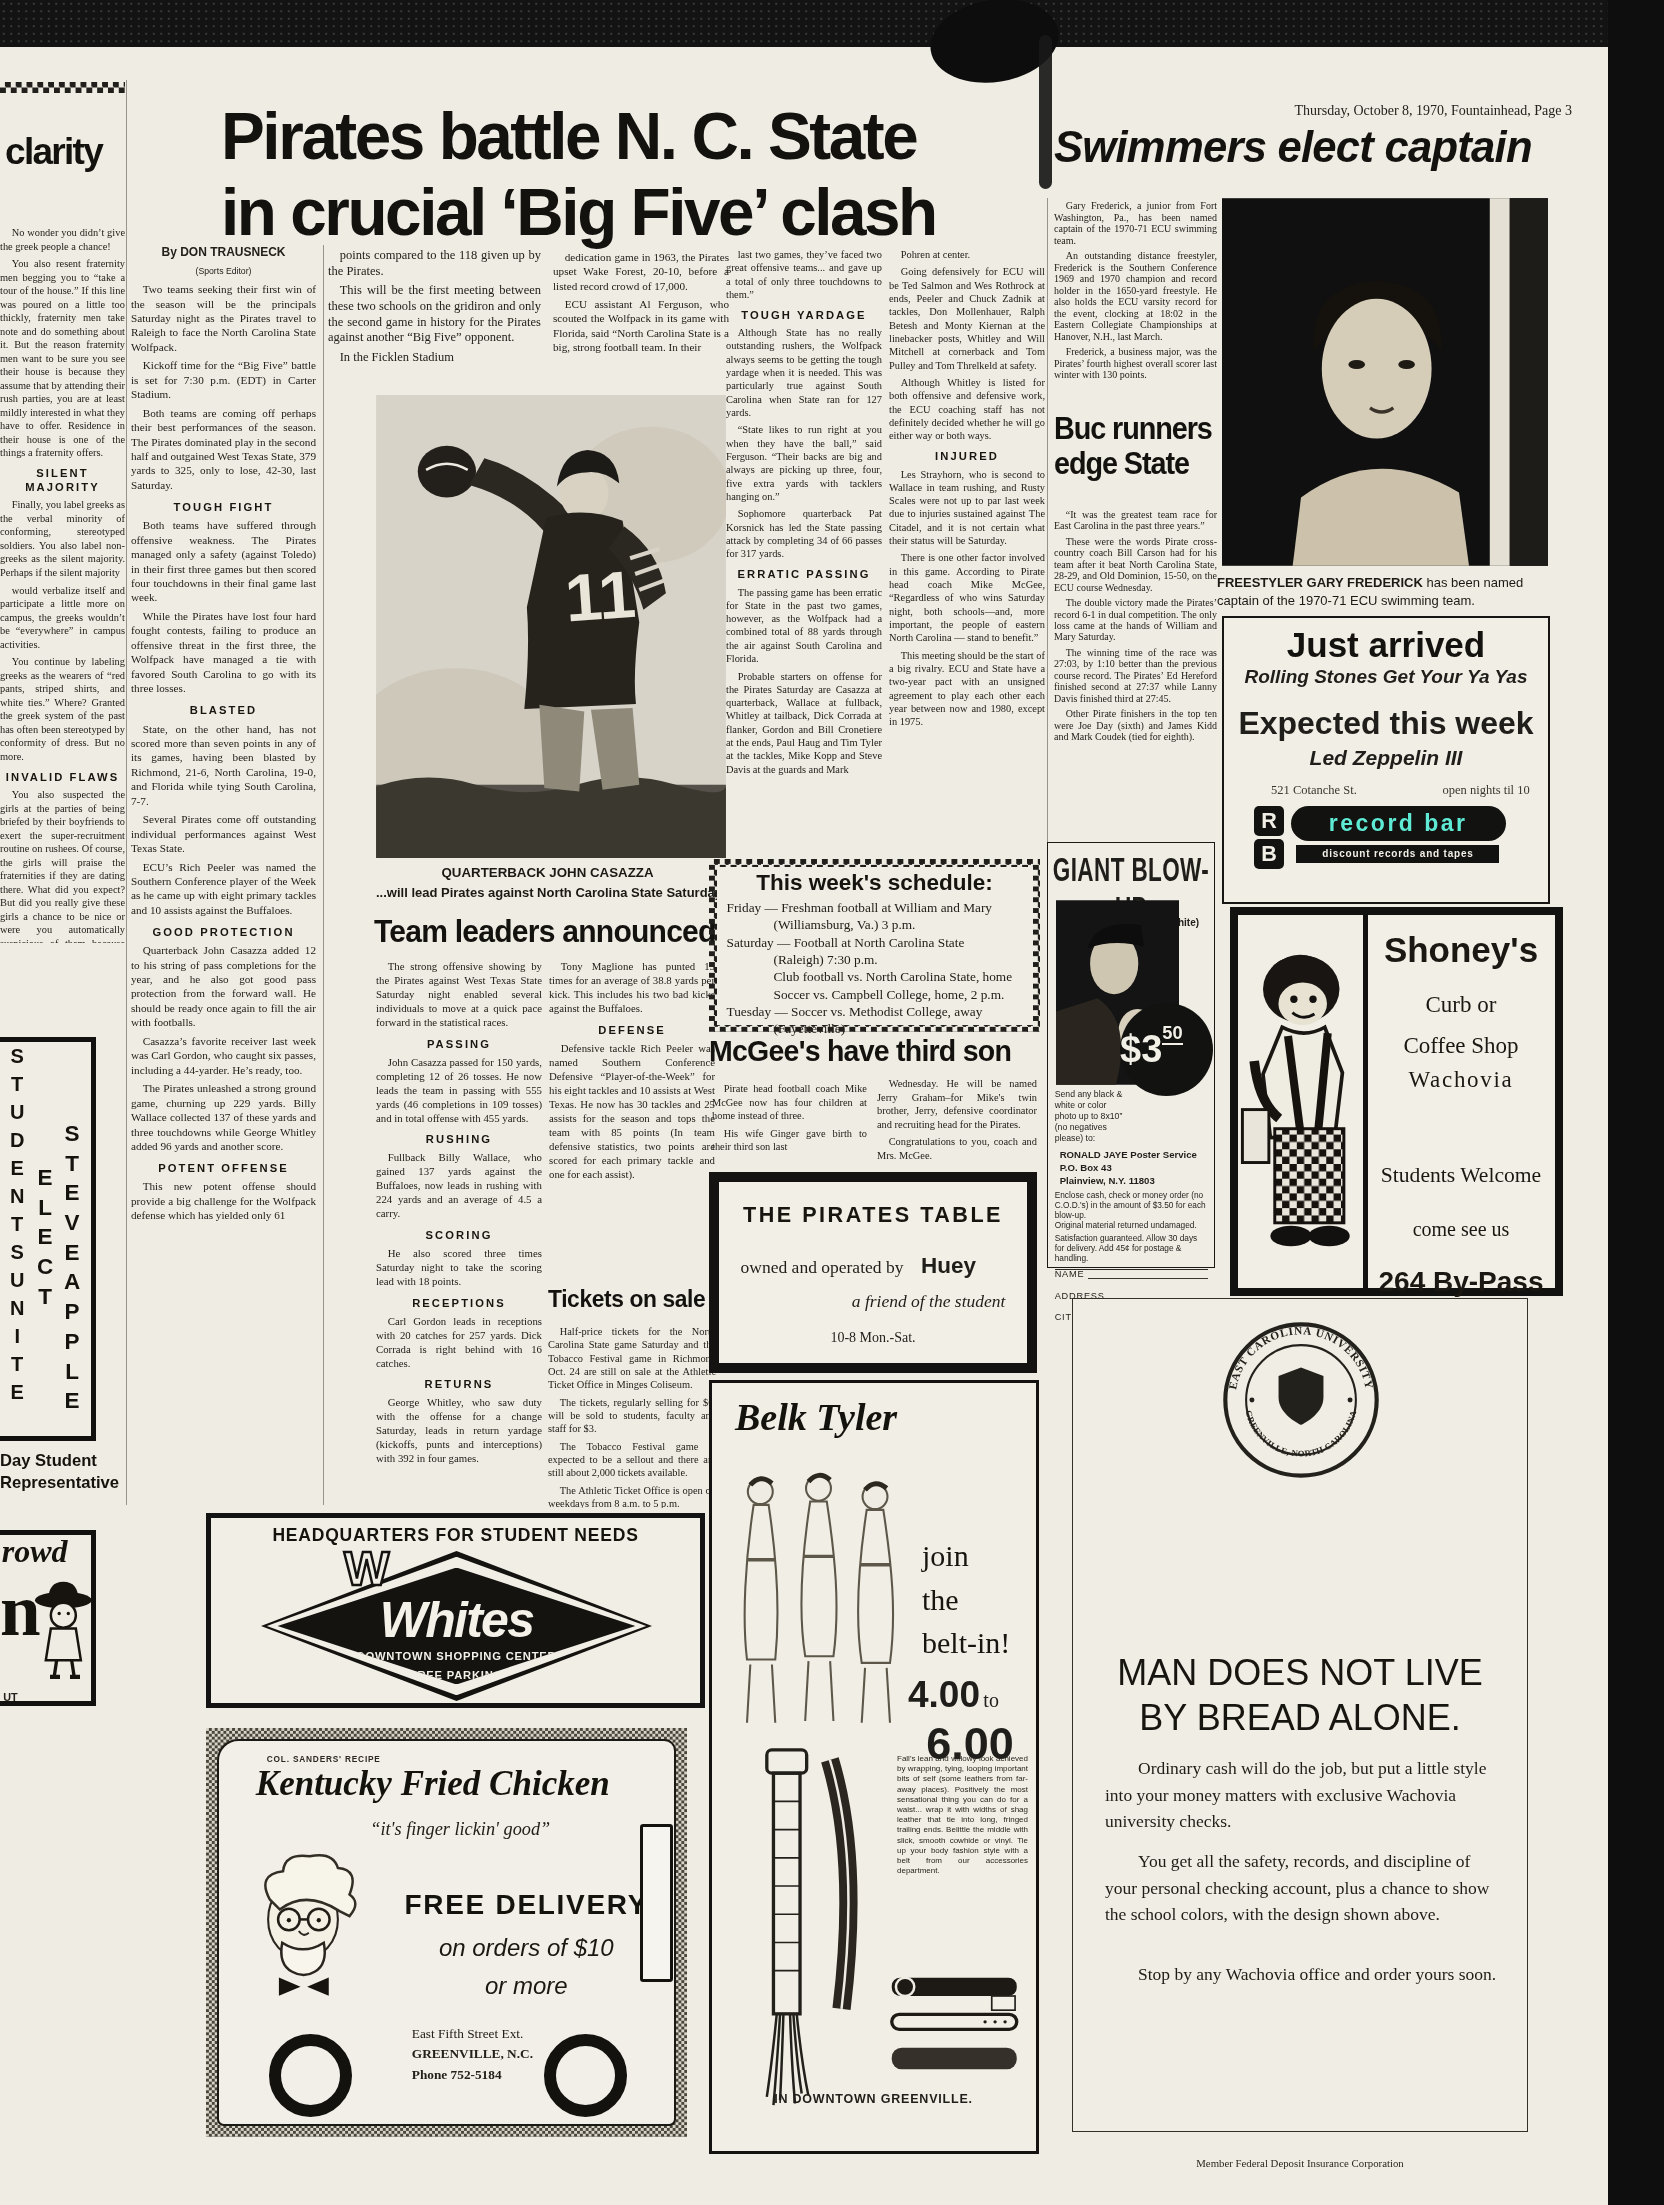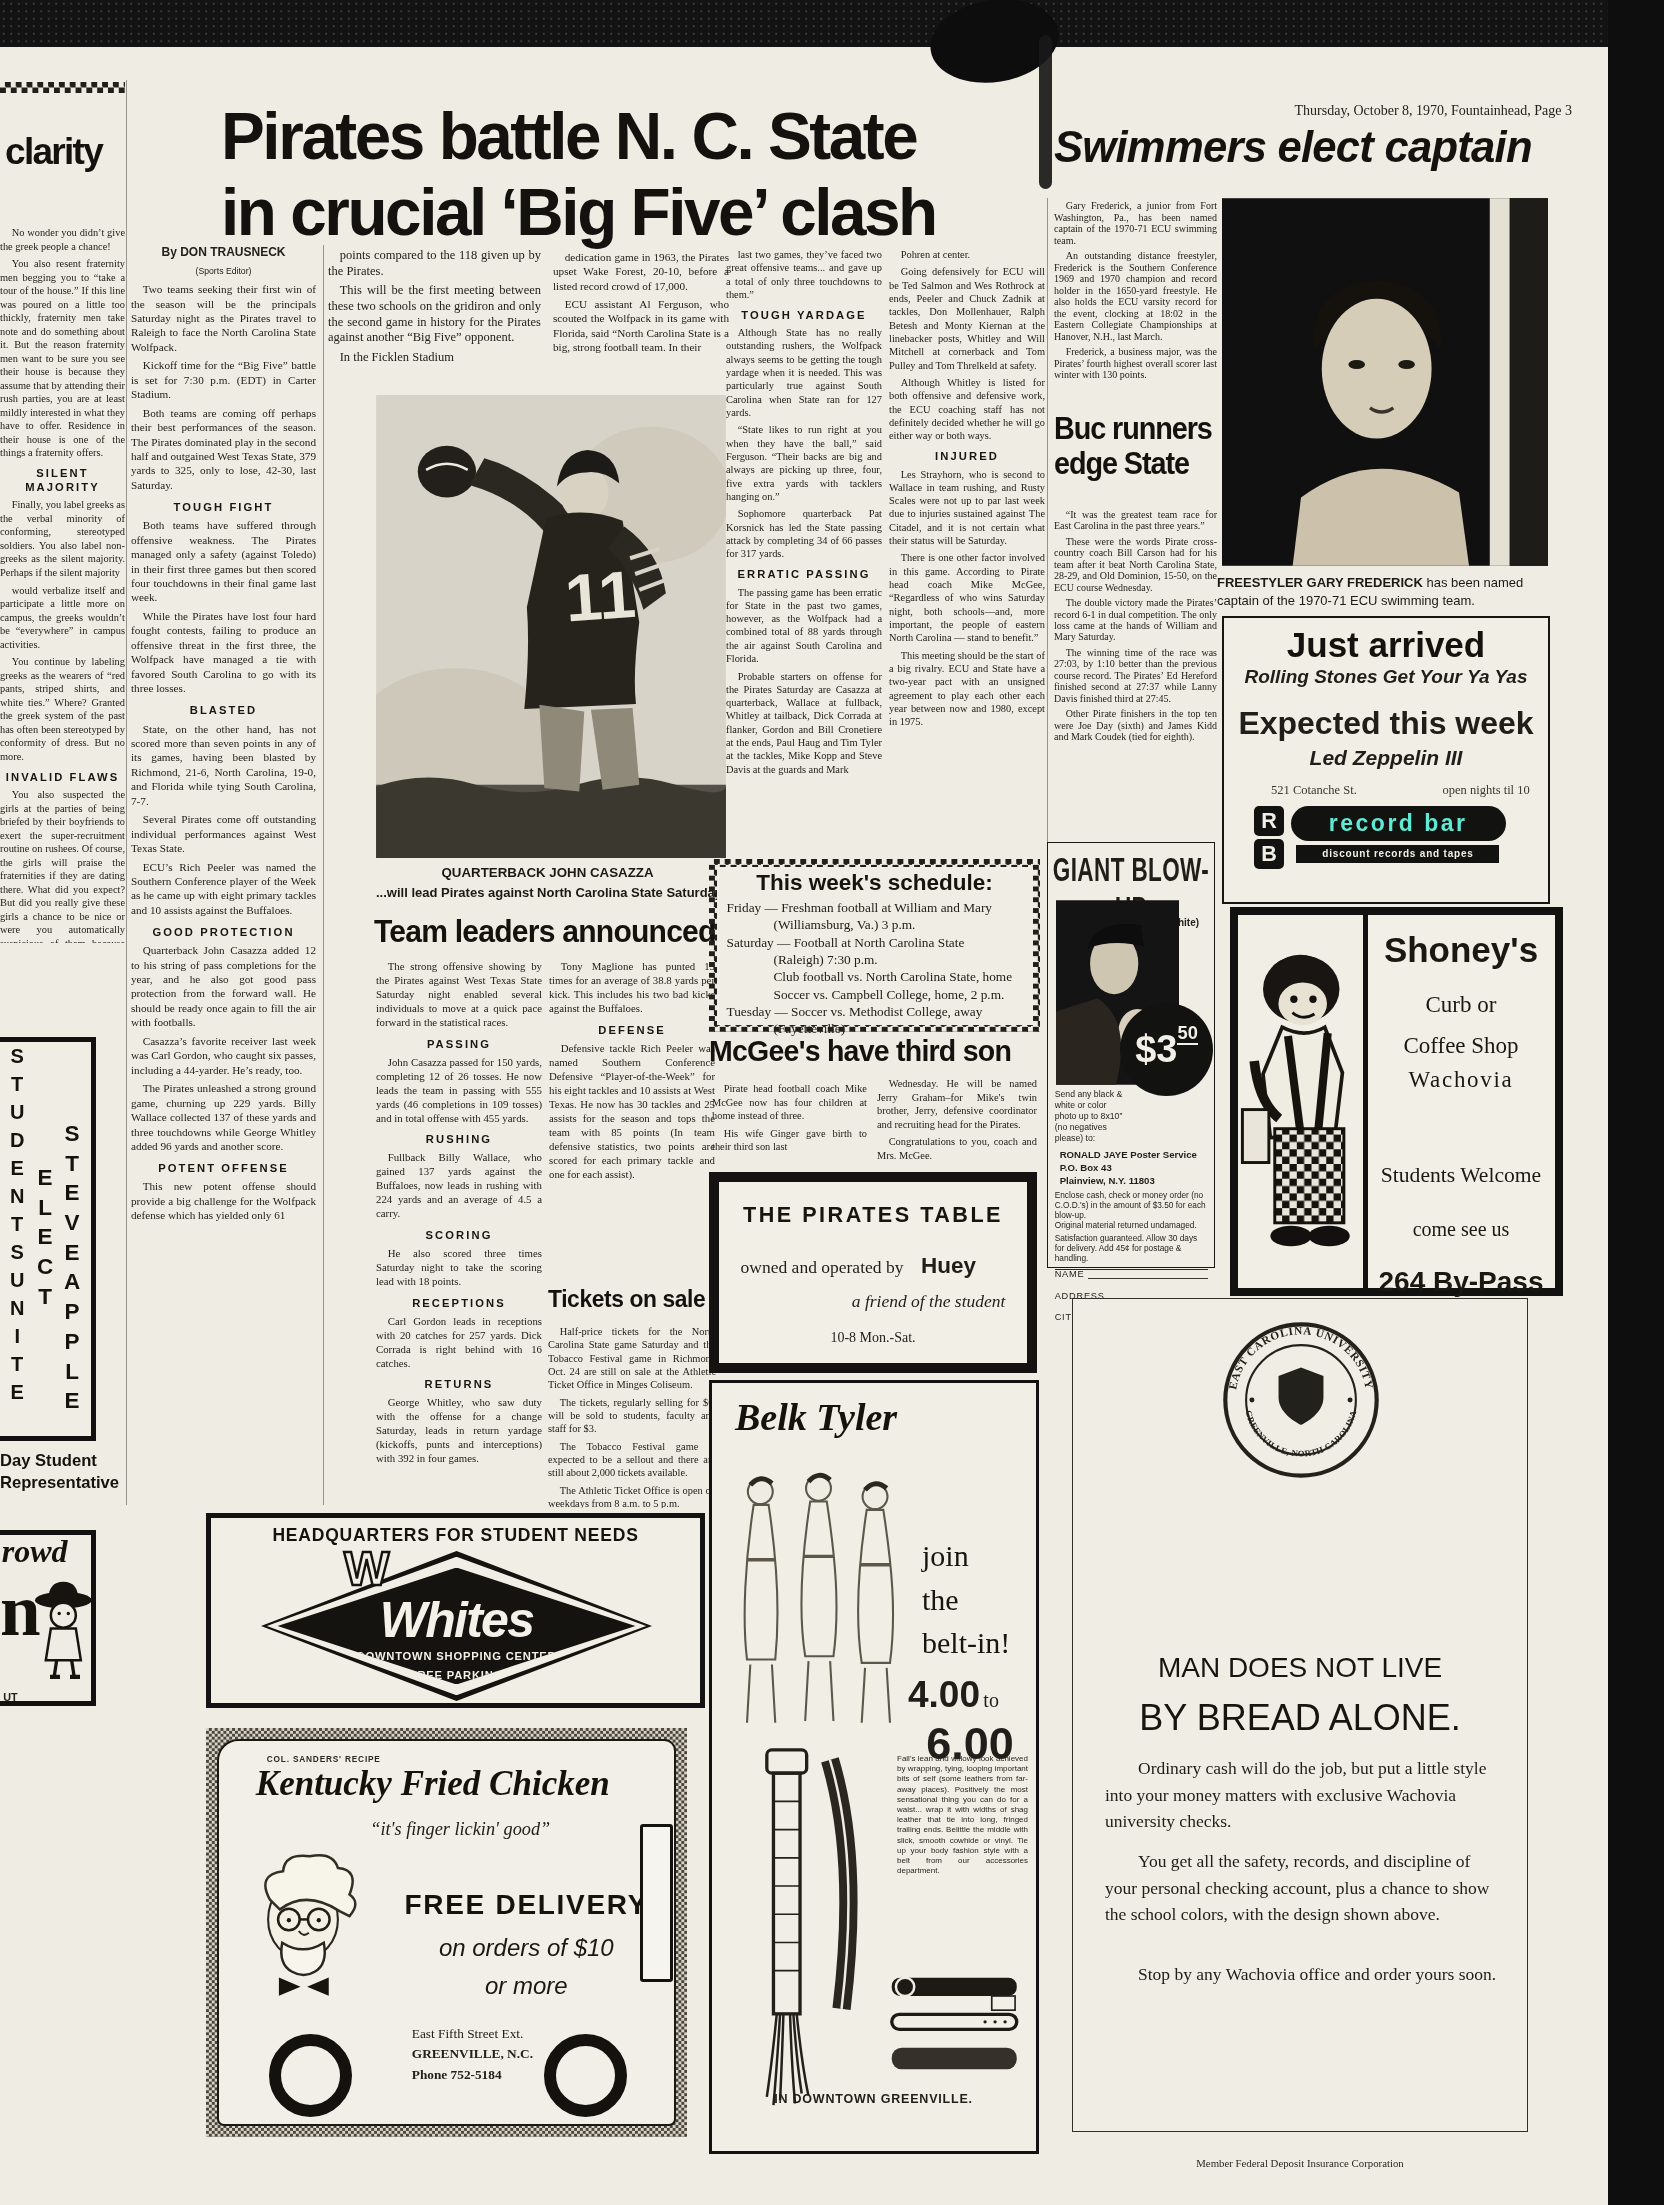--- a/index.html
+++ b/index.html
@@ -123,21 +123,21 @@
     <div class="sans" style="text-align:center;font-weight:bold;font-size:10px;margin-top:13.3px">2x3 ft. Poster (black &amp; white)</div>
     <div class="abs" style="left:7.5px;top:57px;width:123px;height:185px">
       <svg width="123" height="185" viewBox="0 0 148 222">
         <rect width="148" height="222" fill="#141414"></rect>
         <ellipse cx="70" cy="76" rx="29" ry="37" fill="#cfc6b2"></ellipse>
         <path d="M38,58 q10,-36 64,-28 l4,26 q-36,-10 -68,2 z" fill="#0d0d0d"></path>
         <ellipse cx="98" cy="158" rx="23" ry="27" fill="#d8d0bc"></ellipse>
         <path d="M50,118 q42,28 22,104 l-72,0 0,-88 z" fill="#2a261f"></path>
       </svg>
     </div>
-    <div class="abs" style="left:72px;top:160px;width:93px;height:93px;background:#121210;border-radius:50%;color:#f2efe6;text-align:center">
+    <div class="abs" style="left:72px;top:160px;width:93px;height:93px;background:#121210;border-radius:50%;color:#f2efe6;">
       <span class="sans" style="font-weight:bold;font-size:38px;line-height:93px">$3</span><span class="sans" style="font-weight:bold;font-size:18.3px;border-bottom:2.5px solid #f2efe6;vertical-align:23px">50</span>
     </div>
     <div class="sans abs" style="left:6.7px;top:246px;width:68px;font-size:8.7px;line-height:1.25">Send any black &amp; white or color photo up to 8x10” (no negatives please) to:</div>
     <div class="sans abs" style="left:11.7px;top:306px;width:150px;font-size:9.6px;line-height:1.35;font-weight:bold">
       <div>RONALD JAYE Poster Service</div>
       <div>P.O. Box  43</div>
       <div>Plainview, N.Y.  11803</div>
     </div>
     <div class="sans abs" style="left:6.7px;top:348px;width:153px;font-size:8.3px;line-height:1.2">Enclose cash, check or money order (no C.O.D.'s) in the amount of $3.50 for each blow-up.</div>
     <div class="sans abs" style="left:6.7px;top:378px;width:153px;font-size:8.3px;line-height:1.2">Original material returned undamaged.</div>
@@ -460,21 +460,21 @@
           <textPath href="#sealTop" startOffset="50%" text-anchor="middle">EAST CAROLINA UNIVERSITY</textPath>
         </text>
         <text font-family="Liberation Serif, serif" font-size="10.5" font-weight="bold" fill="#23211c" letter-spacing="0.5">
           <textPath href="#sealBot" startOffset="50%" text-anchor="middle">GREENVILLE, NORTH CAROLINA</textPath>
         </text>
         <path d="M95,56 l27,10 v26 c0,21 -27,33 -27,33 c0,0 -27,-12 -27,-33 v-26 z" fill="#23211c"></path>
         <circle cx="36" cy="95" r="3" fill="#23211c"></circle>
         <circle cx="154" cy="95" r="3" fill="#23211c"></circle>
       </svg>
     </div>
-    <div class="sans" style="position:absolute;left:0;top:353px;width:100%;text-align:center;font-size:28px;color:#17150f">MAN DOES NOT LIVE</div>
+    <div class="sans" style="position:absolute;left:0;top:353px;width:100%;text-align:center;font-size:36px;color:#17150f">MAN DOES NOT LIVE</div>
     <div class="sans" style="position:absolute;left:0;top:398px;width:100%;text-align:center;font-size:36px;color:#17150f">BY BREAD ALONE.</div>
     <div class="serif" style="position:absolute;left:32px;top:456px;width:394px;font-size:17.5px;line-height:1.52;color:#1f1d17;text-indent:33px">Ordinary cash will do the job, but put a little style into your money matters with exclusive Wachovia university checks.</div>
     <div class="serif" style="position:absolute;left:32px;top:549px;width:394px;font-size:17.5px;line-height:1.52;color:#1f1d17;text-indent:33px">You get all the safety, records, and discipline of your personal checking account, plus a chance to show the school colors, with the design shown above.</div>
     <div class="serif" style="position:absolute;left:32px;top:662px;width:394px;font-size:17.5px;line-height:1.52;color:#1f1d17;text-indent:33px">Stop by any Wachovia office and order yours soon.</div>
   </div>
   <div class="abs serif" style="left:1072px;top:2157px;width:456px;text-align:center;font-size:10.8px;color:#2b2922">Member Federal Deposit Insurance Corporation</div>
 
   <div class="abs" style="left:-40px;top:1037px;width:136px;height:404px;border:5.8px solid #121110;background:#f0ede4;display:flex">
     <div class="vstack" style="margin-left:45px;font-size:20px;line-height:1.4">S
 T

